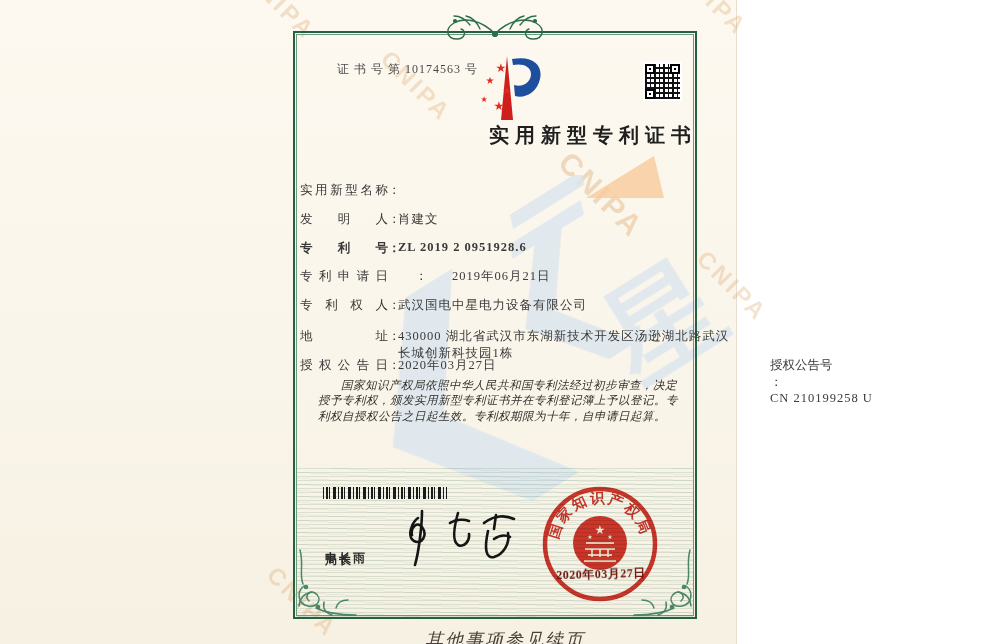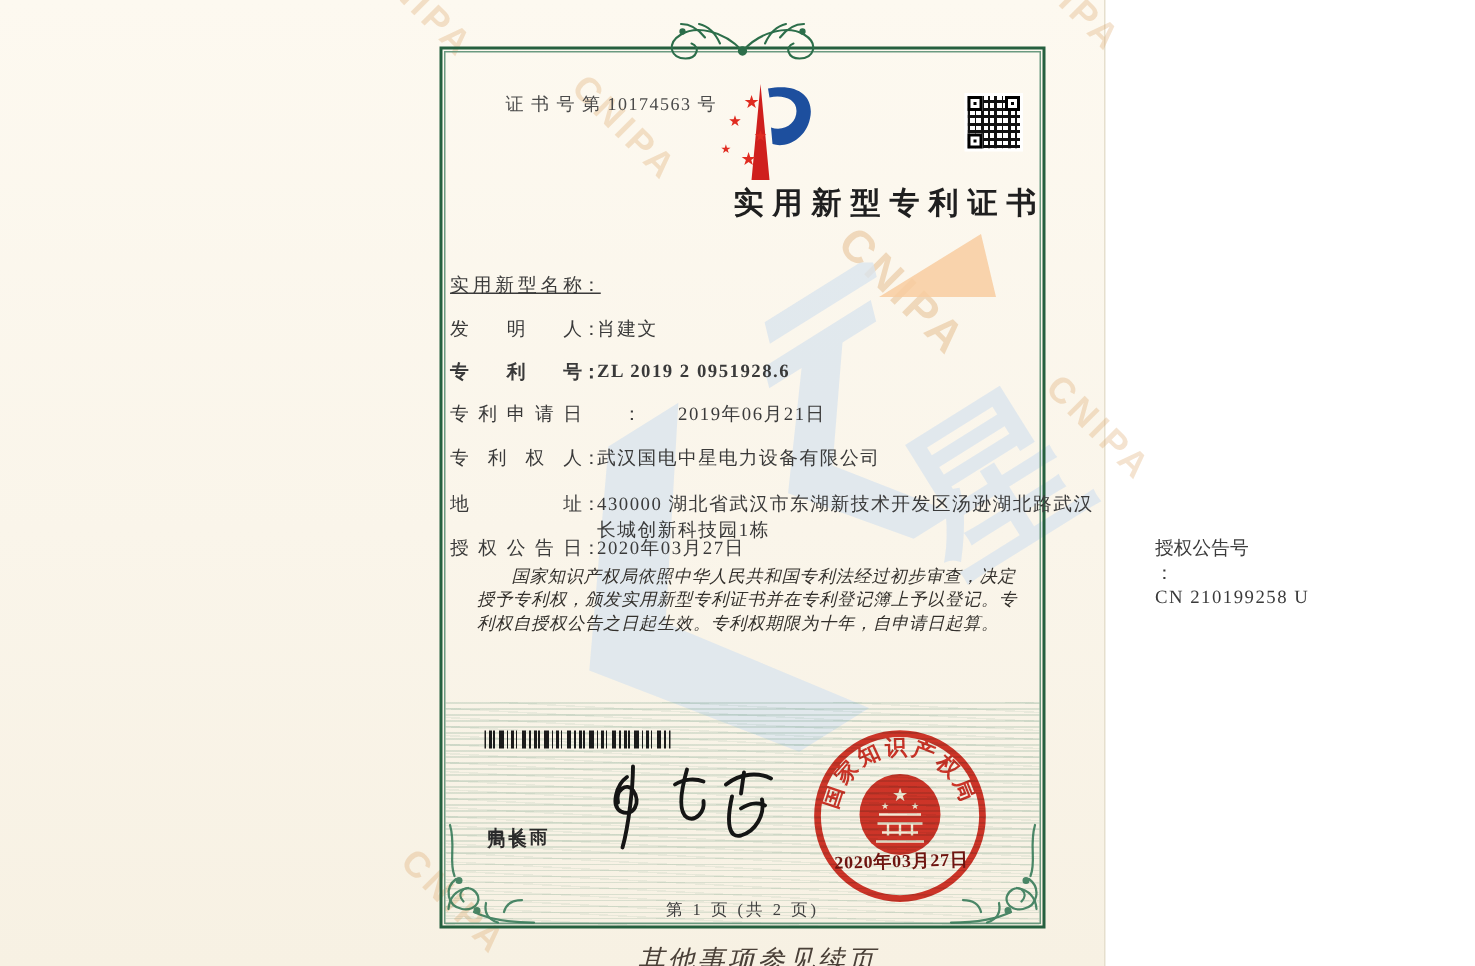--- a/index.html
+++ b/index.html
@@ -165,21 +165,21 @@
   </svg>
 
   <div class="qr">
     <div class="finder tl"></div>
     <div class="finder tr"></div>
     <div class="finder bl"></div>
   </div>
 
   <div class="title">实用新型专利证书</div>
 
-  <div class="row" style="top:182px;text-decoration:underline;">
+  <div class="row" style="top:182px;">
     <span class="lab">实用新型名称</span>
       <span class="colon">：</span>
   </div>
   <div class="row" style="top:211px;">
     <span class="lab">发明人</span>
       <span class="colon">：</span>
     <span class="val">肖建文</span>
   </div>
   <div class="row" style="top:240px;font-weight:bold;">
     <span class="lab">专利号</span>
@@ -251,16 +251,15 @@
           <path d="M50,73 h24"></path>
         <path d="M54,67 v8"></path>
           <path d="M62,67 v8"></path>
           <path d="M70,67 v8"></path>
         <path d="M46,79 h32"></path>
       </g>
     </g>
   </svg>
   <div class="seal-date">2020年03月27日</div>
 
-  <div class="page-footer">第 1 页 (共 2 页)</div>
   <div class="next-note">其他事项参见续页</div>
 
 </div>
 
 </body></html>

